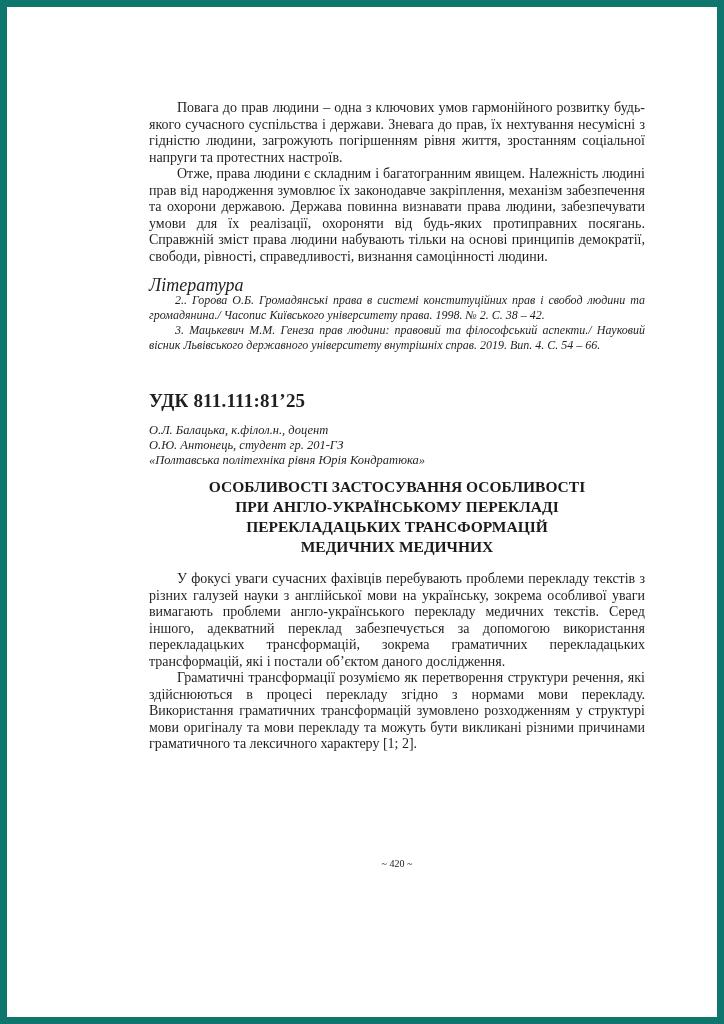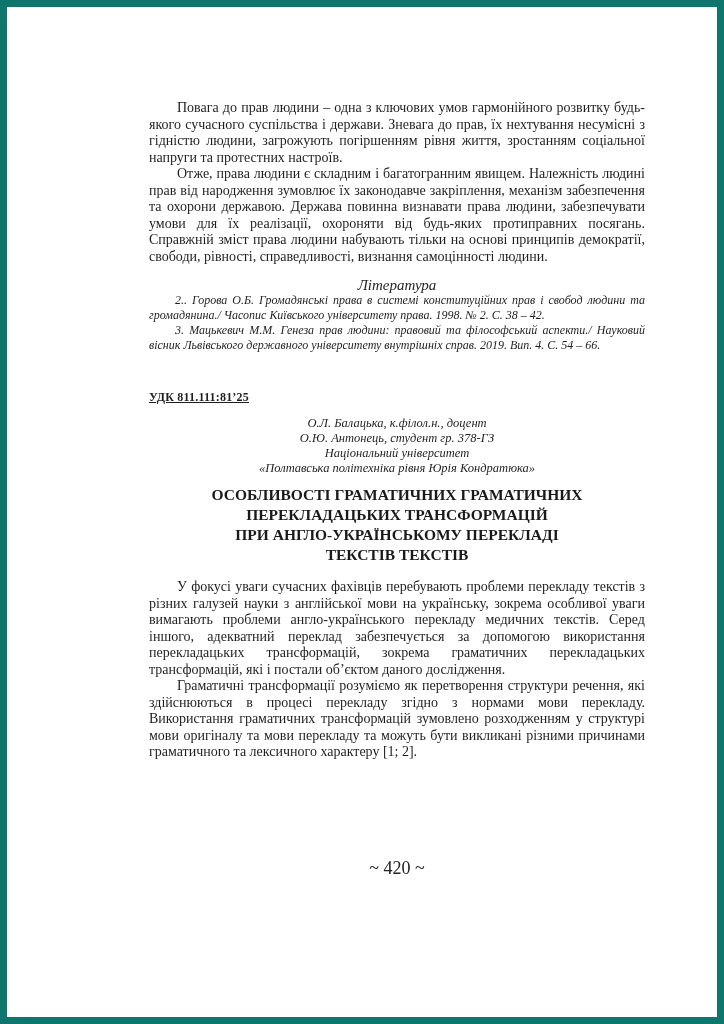--- a/index.html
+++ b/index.html
@@ -31,61 +31,59 @@
     text-align: justify;
     text-indent: 28px;
   }
   .literature {
     margin-top: 13px;
     font-style: italic;
     font-size: 12px;
     line-height: 15px;
   }
   .lit-heading {
-    text-align: center;
-    font-size: 15px;
+    font-size: 18px;
   }
   .ref {
     margin: 0;
     text-align: justify;
     text-indent: 26px;
   }
   .udc {
     margin-top: 37px;
     font-weight: bold;
-    font-size: 12px;
+    font-size: 19px;
     letter-spacing: 0.2px;
-    text-decoration: underline;
   }
   .authors {
     margin-top: 11px;
     font-style: italic;
     font-size: 12.5px;
     line-height: 15px;
-    text-align: center;
+    text-align: left;
   }
   .title {
     margin: 9px 0 0 0;
     font-size: 15.5px;
     line-height: 20px;
     font-weight: bold;
     text-align: center;
     color: #1a1a1a;
   }
   .article-par-first {
     margin-top: 14px;
     font-family: Liberation Serif, serif;
   }
   .footer {
     position: absolute;
     top: 851px;
     left: 142px;
     width: 496px;
     text-align: center;
-    font-size: 18px;
+    font-size: 10px;
     color: #222;
   }
 </style>
 </head>
 <body>
 
 <div class="page">
   <div class="content">
 
     <p class="body-par">Повага до прав людини – одна з ключових умов гармонійного розвитку будь-якого сучасного суспільства і держави. Зневага до прав, їх нехтування несумісні з гідністю людини, загрожують погіршенням рівня життя, зростанням соціальної напруги та протестних настроїв.</p>
@@ -94,30 +92,29 @@
     <div class="literature">
       <div class="lit-heading">Література</div>
       <p class="ref">2.. Горова О.Б. Громадянські права в системі конституційних прав і свобод людини та громадянина./ Часопис Київського університету права. 1998. № 2. С. 38 – 42.</p>
       <p class="ref">3. Мацькевич М.М. Генеза прав людини: правовий та філософський аспекти./ Науковий вісник Львівського державного університету внутрішніх справ. 2019. Вип. 4. С. 54 – 66.</p>
     </div>
 
     <div class="udc">УДК 811.111:81’25</div>
 
     <div class="authors">
       <div>О.Л. Балацька, к.філол.н., доцент</div>
-      <div>О.Ю. Антонець, студент гр. 378-ГЗ</div>
-      <div>Національний університет</div>
+      <div>О.Ю. Антонець, студент гр. 201-ГЗ</div>
       <div>«Полтавська політехніка рівня Юрія Кондратюка»</div>
     </div>
 
     <h1 class="title">
-      <div>ОСОБЛИВОСТІ ГРАМАТИЧНИХ ГРАМАТИЧНИХ</div>
+      <div>ОСОБЛИВОСТІ ЗАСТОСУВАННЯ ОСОБЛИВОСТІ</div>
+      <div>ПРИ АНГЛО-УКРАЇНСЬКОМУ ПЕРЕКЛАДІ</div>
       <div>ПЕРЕКЛАДАЦЬКИХ ТРАНСФОРМАЦІЙ</div>
-      <div>ПРИ АНГЛО-УКРАЇНСЬКОМУ ПЕРЕКЛАДІ</div>
-      <div>ТЕКСТІВ ТЕКСТІВ</div>
+      <div>МЕДИЧНИХ МЕДИЧНИХ</div>
     </h1>
 
     <p class="body-par article-par-first">У фокусі уваги сучасних фахівців перебувають проблеми перекладу текстів з різних галузей науки з англійської мови на українську, зокрема особливої уваги вимагають проблеми англо-українського перекладу медичних текстів. Серед іншого, адекватний переклад забезпечується за допомогою використання перекладацьких трансформацій, зокрема граматичних перекладацьких трансформацій, які і постали об’єктом даного дослідження.</p>
     <p class="body-par">Граматичні трансформації розуміємо як перетворення структури речення, які здійснюються в процесі перекладу згідно з нормами мови перекладу. Використання граматичних трансформацій зумовлено розходженням у структурі мови оригіналу та мови перекладу та можуть бути викликані різними причинами граматичного та лексичного характеру [1; 2].</p>
 
   </div>
 
   <div class="footer">~ 420 ~</div>
 </div>
 

